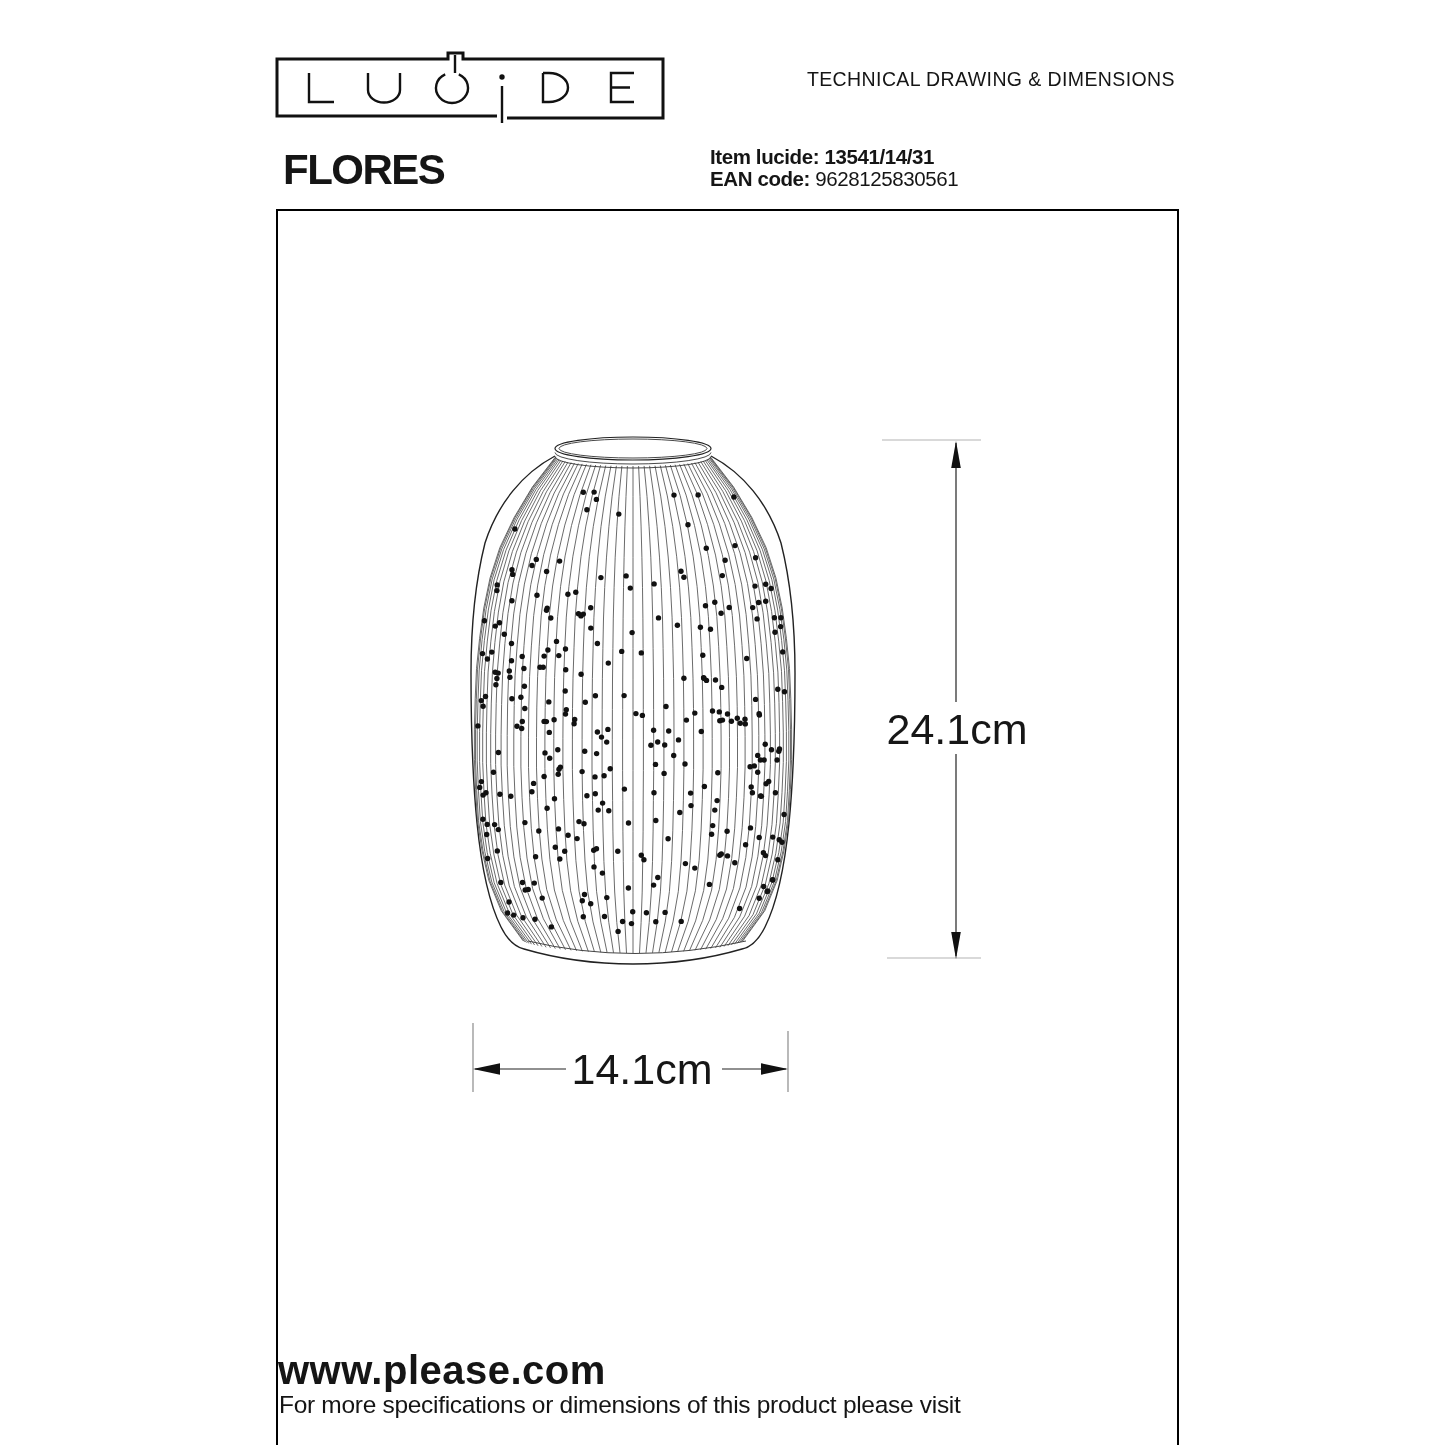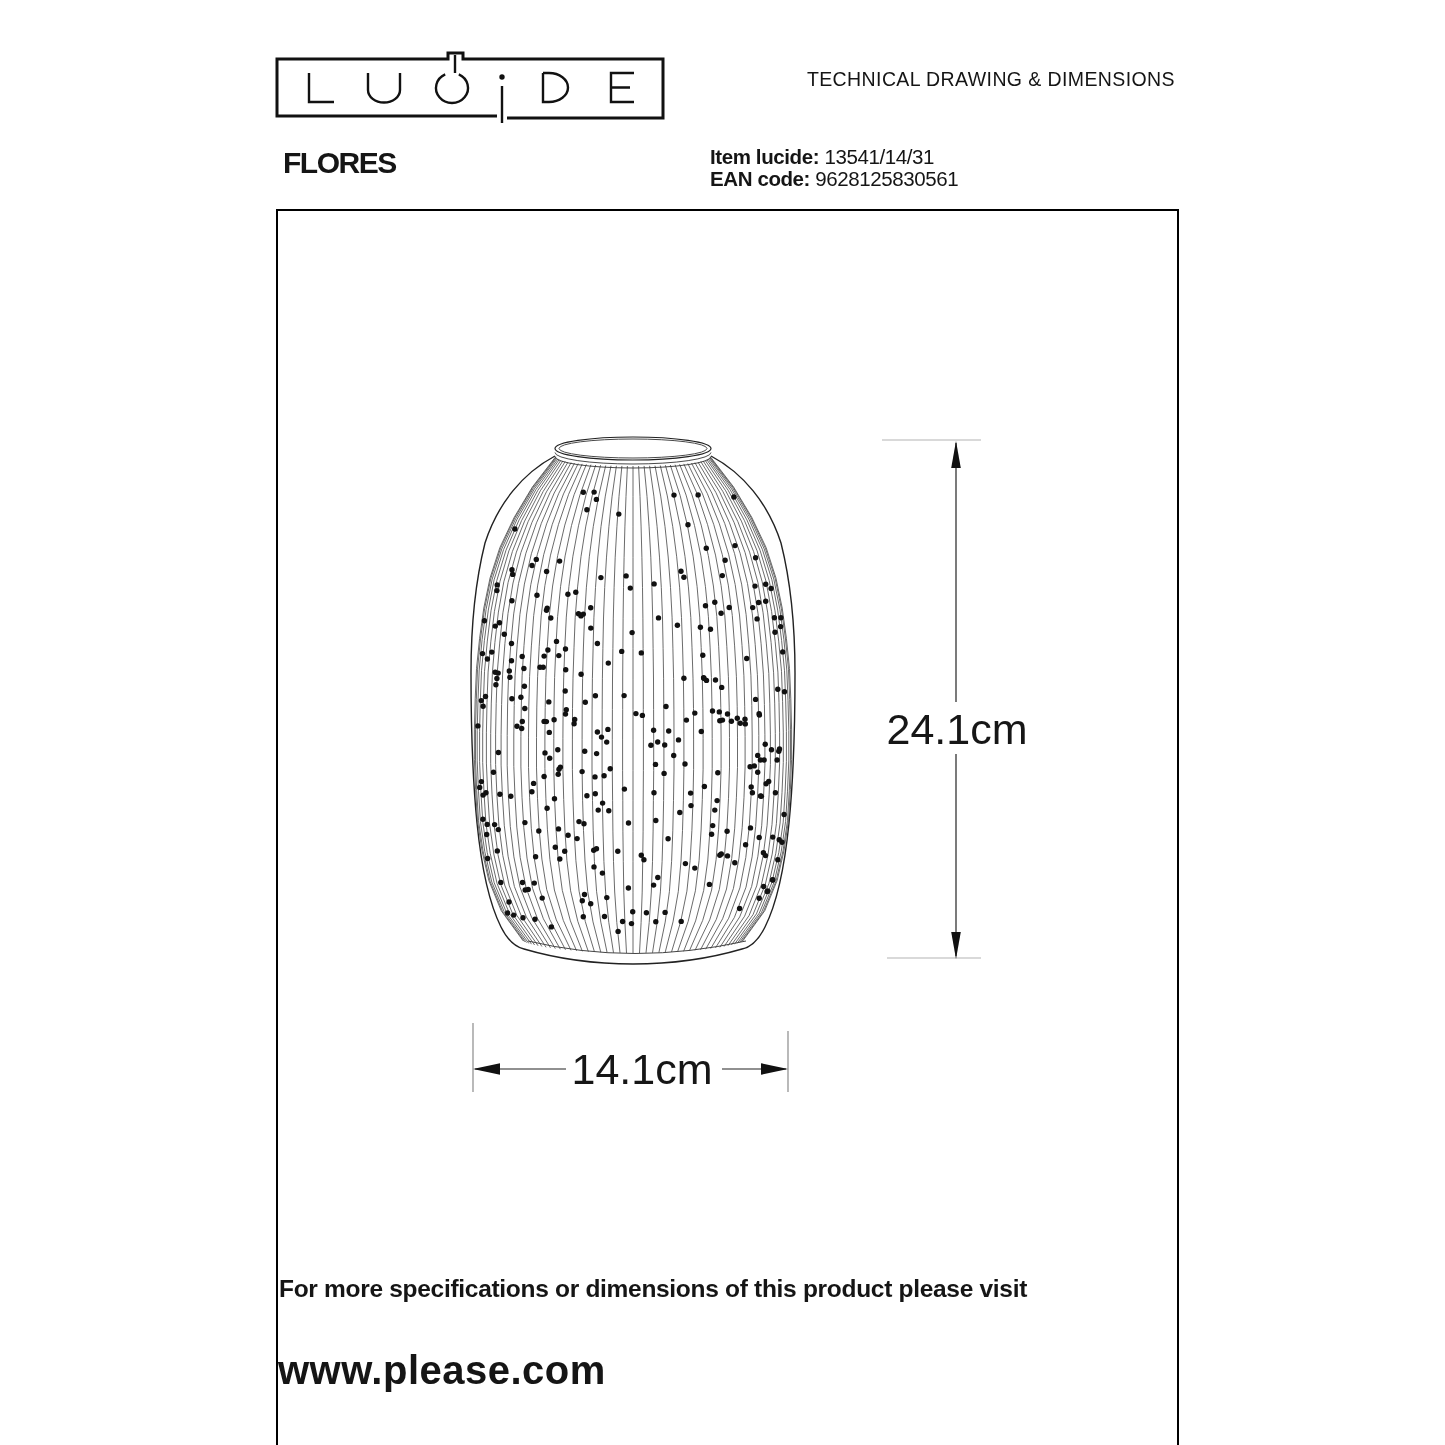--- a/index.html
+++ b/index.html
@@ -8,37 +8,37 @@
     font-family:"Liberation Sans", sans-serif;color:#111;
     overflow:hidden;
   }
   .abs{position:absolute;}
   
   #doc-type{
     top:68px;right:270px;font-size:19.5px;letter-spacing:.4px;color:#151515;
     white-space:nowrap;
   }
   #product-name{
-    left:283px;top:146px;font-size:30px;font-weight:700;letter-spacing:-1.5px;
+    left:283px;top:146px;font-size:42px;font-weight:700;letter-spacing:-1.5px;
     color:#151515;white-space:nowrap;
   }
   #codes{left:710px;top:146px;font-size:20.5px;line-height:21.5px;color:#151515;}
   #codes .row{white-space:nowrap;letter-spacing:-.4px;}
   #codes .lbl{font-weight:700;}
-  #codes .val-bold{font-weight:400;}
+  #codes .val-bold{font-weight:700;}
   #codes .val{font-weight:400;}
   
   #drawing-box{
     left:276px;top:209px;width:903px;height:1321px;
     border:2px solid #000;box-sizing:border-box;
   }
   #drawing-box svg{position:absolute;left:-2px;top:-2px;}
   
   #footer-note{
-    left:279px;top:1275px;font-size:24.5px;font-weight:700;letter-spacing:-.3px;
+    left:279px;top:1391px;font-size:24.5px;font-weight:400;letter-spacing:-.3px;
     color:#151515;white-space:nowrap;
   }
   #footer-site{
     left:278px;top:1348px;font-size:40px;font-weight:700;letter-spacing:.5px;
     color:#151515;white-space:nowrap;
   }
   .dim-label{
     font-family:"Liberation Sans", sans-serif;font-size:43px;fill:#161616;
   }
 </style>

